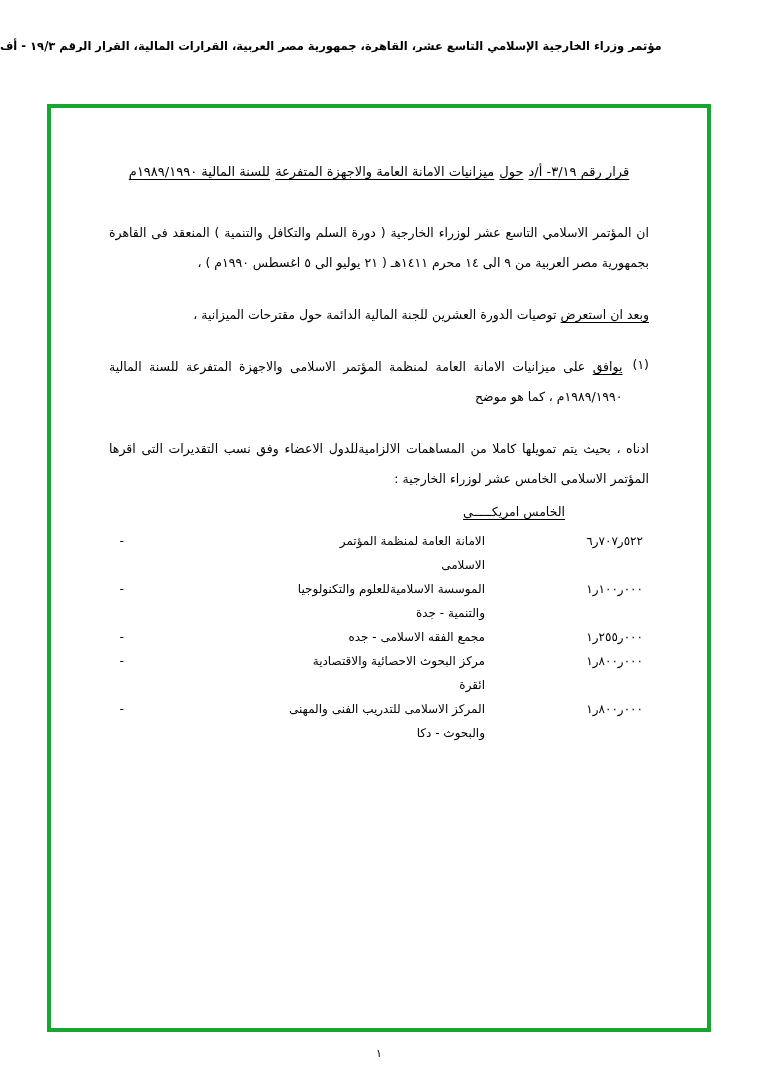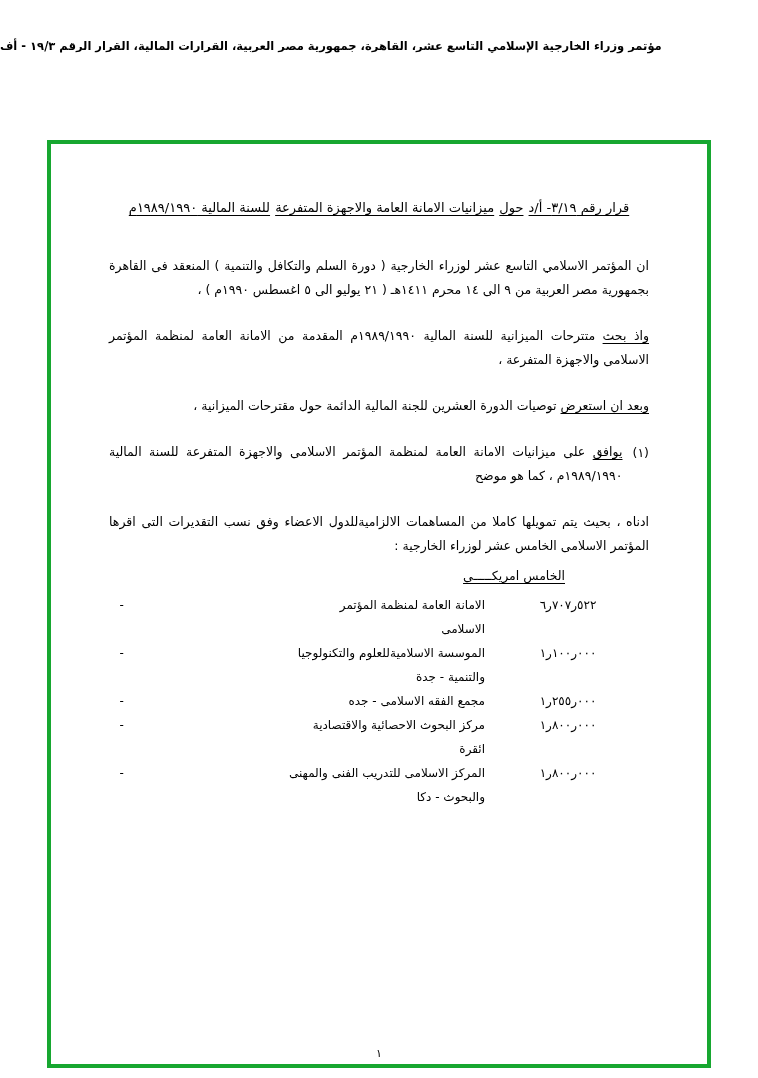--- a/index.html
+++ b/index.html
@@ -46,21 +46,20 @@
   
   .frame {
     position: absolute;
     top: 104px;
     left: 47px;
     width: 664px;
     height: 928px;
     border: 4px solid #17a730;
     box-sizing: border-box;
     background: #ffffff;
-    margin-top: 36px;
   }
   .frame-inner {
     position: absolute;
     top: 0;
     left: 0;
     right: 0;
     bottom: 0;
     padding: 52px 58px 20px 58px;
     box-sizing: border-box;
     direction: rtl;
@@ -78,21 +77,21 @@
     text-decoration: underline;
     text-underline-offset: 3px;
     display: inline-block;
     width: auto;
   }
   .title-row { display: block; }
 
   
   .para {
     font-size: 12.5px;
-    line-height: 24px;
+    line-height: 30px;
     letter-spacing: 0.9px;
     margin: 0 0 22px 0;
     text-align: justify;
     text-align-last: right;
   }
   .para.nomargin { margin-bottom: 10px; }
   .u { text-decoration: underline; text-underline-offset: 3px; }
 
   .para-numbered {
     display: flex;
@@ -137,21 +136,21 @@
     text-align: center;
     padding-right: 44px !important;
   }
   .bt-label {
     text-align: right;
     padding-right: 8px !important;
   }
   .bt-label .l2 { display: block; }
   .bt-amount {
     width: 150px;
-    text-align: center;
+    text-align: right;
     white-space: nowrap;
     direction: rtl;
     padding-right: 6px !important;
   }
 
   
   .page-number {
     position: absolute;
     bottom: 18px;
     left: 0;
@@ -174,21 +173,20 @@
 
       <div class="title-block">
         <div class="title-row"><span>قرار رقم ٣/١٩- أ/د</span></div>
         <div class="title-row"><span>حول</span></div>
         <div class="title-row"><span>ميزانيات الامانة العامة والاجهزة المتفرعة</span></div>
         <div class="title-row"><span>للسنة المالية ١٩٨٩/١٩٩٠م</span></div>
       </div>
 
       <p class="para">ان المؤتمر الاسلامي التاسع عشر لوزراء الخارجية ( دورة السلم والتكافل والتنمية ) المنعقد فى القاهرة بجمهورية مصر العربية من ٩ الى ١٤ محرم ١٤١١هـ ( ٢١ يوليو الى ٥ اغسطس ١٩٩٠م ) ،</p>
 
-      <p class="para"><span class="u">واذ بحث</span><span> متترحات الميزانية للسنة المالية ١٩٨٩/١٩٩٠م المقدمة من الامانة العامة لمنظمة المؤتمر الاسلامى والاجهزة المتفرعة ،</span></p>
 
       <p class="para"><span class="u">وبعد ان استعرض</span><span> توصيات الدورة العشرين للجنة المالية الدائمة حول مقترحات الميزانية ،</span></p>
 
       <div class="para-numbered">
         <span class="para-num">(١)</span>
         <p class="para"><span class="u">يوافق</span><span> على ميزانيات الامانة العامة لمنظمة المؤتمر الاسلامى والاجهزة المتفرعة للسنة المالية ١٩٨٩/١٩٩٠م ، كما هو موضح</span></p>
       </div>
 
       <p class="para nomargin">ادناه ، بحيث يتم تمويلها كاملا من المساهمات الالزامية‌للدول الاعضاء وفق نسب التقديرات التى اقرها المؤتمر الاسلامى الخامس عشر لوزراء الخارجية :</p>
 

